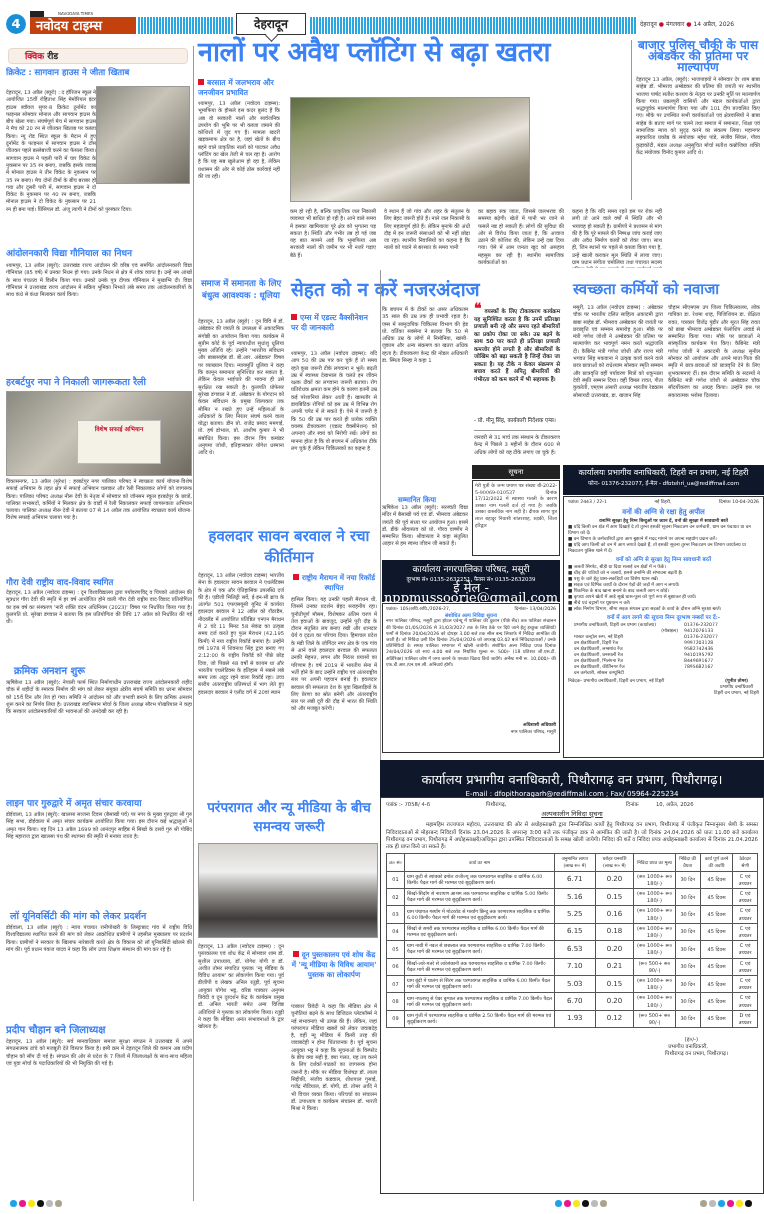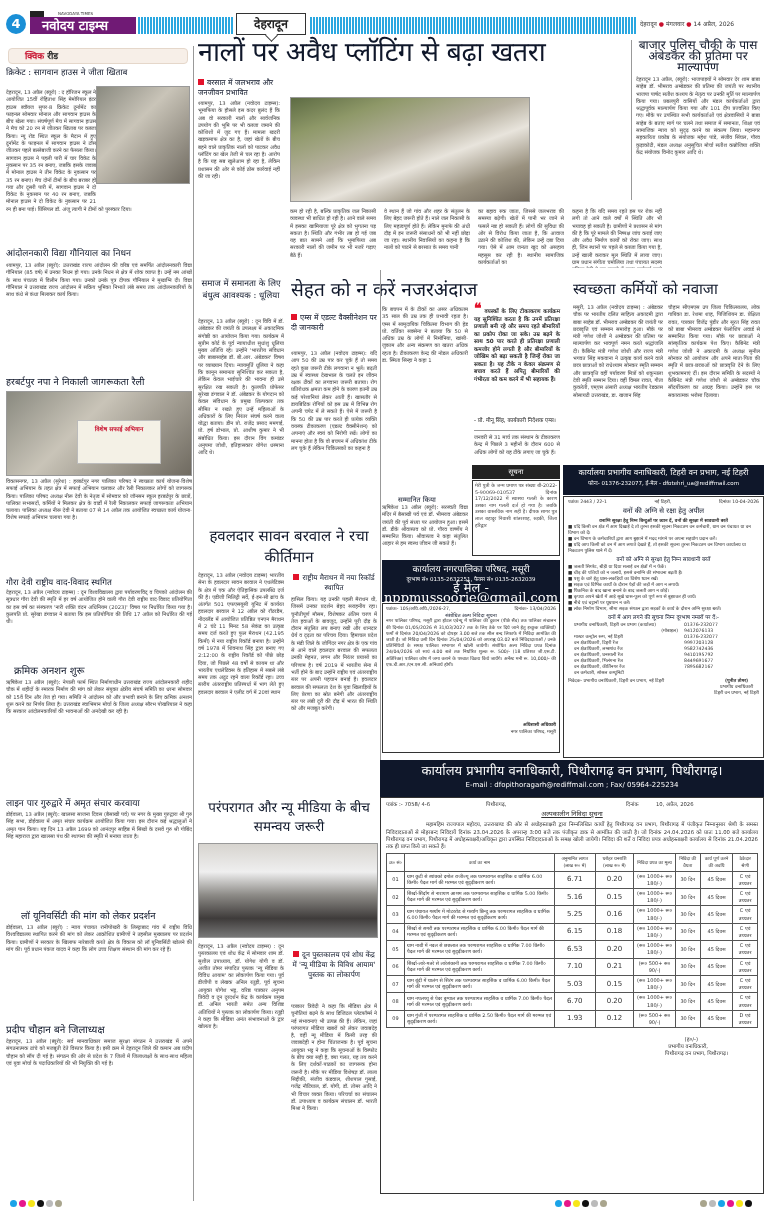--- a/index.html
+++ b/index.html
@@ -1,29 +1,29 @@
 <!DOCTYPE html>
 <html><head>
 <meta charset="utf-8">
 <style>
 *{box-sizing:border-box;margin:0;padding:0}
 body{width:764px;height:1214px;background:#fff;font-family:"DejaVu Sans",sans-serif;color:#222;position:relative;overflow:hidden}
 .abs{position:absolute}
 .masthead{left:0;top:0;width:764px;height:36px}
 .pgnum{left:6px;top:14px;width:20px;height:20px;border-radius:50%;background:#1a8fd6;color:#fff;font-size:13px;font-weight:bold;text-align:center;line-height:20px}
 .logo-small{left:58px;top:11px;font-size:4px;color:#333}
-.logo{left:30px;top:17px;width:106px;height:17px;background:#701a75;color:#fff;font-size:13px;font-weight:bold;padding-left:12px;line-height:17px;font-family:"DejaVu Serif",serif}
+.logo{left:30px;top:17px;width:106px;height:17px;background:#c2410c;color:#fff;font-size:13px;font-weight:bold;padding-left:6px;line-height:17px;font-family:"DejaVu Serif",serif}
 .logo:before{content:"";position:absolute;left:0;top:-6px;width:14px;height:6px;background:#222}
 .stripe{top:17px;height:17px;background:repeating-linear-gradient(90deg,#2aa7e0 0 2px,#fff 2px 3px)}
 .city{left:236px;top:13px;width:70px;height:22px;border:1px solid #333;background:#fff;font-size:12px;font-weight:bold;text-align:center;line-height:20px;font-family:"DejaVu Serif",serif}
 .city:after{content:"";position:absolute;left:30px;bottom:-6px;width:8px;height:8px;background:#fff;border-right:1px solid #333;border-bottom:1px solid #333;transform:rotate(45deg)}
 .dateline{left:640px;top:20px;font-size:6px;color:#333}
 .dateline b{color:#c8102e}
 .col{font-size:5.2px;line-height:7.3px;color:#444;text-align:justify;overflow:hidden}
-.hd{font-weight:normal;color:#0f172a;font-family:"DejaVu Serif",serif}
+.hd{font-weight:bold;color:#3b82f6;font-family:"DejaVu Serif",serif}
 .quick{left:8px;top:48px;width:180px;height:16px;background:#f7efe8;border:1px solid #e5d7ca;border-radius:4px;font-size:9px;font-weight:bold;padding-left:16px;line-height:15px}
 .quick span{color:#c8102e}
 .photo{background:linear-gradient(135deg,#8a8a80,#c9c4b8 40%,#6f6a60);border:1px solid #999}
 .redsq{display:inline-block;width:6px;height:6px;background:#e3122b;margin-right:3px}
 .divider{background:#999}
 .adbox{border:1px solid #333;background:#fff}
 .adhead{background:#0f172a;color:#fff;text-align:center;font-family:"DejaVu Serif",serif}
 table.t{border-collapse:collapse;width:100%;font-size:5px;color:#333}
 table.t td,table.t th{border:0.6px solid #555;padding:1px 2px;text-align:center;vertical-align:middle}
 table.t th{font-weight:normal;font-size:4.5px}
@@ -65,21 +65,21 @@
 
   <div class="hd" style="font-size:8.5px;margin:2px 0">गौरा देवी राष्ट्रीय वाद-विवाद स्थगित</div>
   <div class="col" style="height:72px">देहरादून, 13 अप्रैल (नवोदय टाइम्स) : दून विश्वविद्यालय द्वारा पर्यावरणविद् व चिपको आंदोलन की सूत्रधार गौरा देवी की स्मृति में हर वर्ष आयोजित होने वाली गौरा देवी राष्ट्रीय वाद-विवाद प्रतियोगिता का इस वर्ष का संस्करण 'नारी शक्ति वंदन अधिनियम (2023)' विषय पर निर्धारित किया गया है। कुलपति प्रो. सुरेखा डंगवाल ने बताया कि इस प्रतियोगिता की तिथि 17 अप्रैल को निर्धारित की गई थी।</div>
 
   <div class="hd" style="font-size:10px;margin:2px 8px">क्रमिक अनशन शुरू</div>
   <div class="col" style="height:115px">ऋषिकेश 13 अप्रैल (ब्यूरो): नेपाली फार्म स्थित निर्माणाधीन उत्तराखंड राज्य आंदोलनकारी शहीद चौक में शहीदों के स्मारक निर्माण की मांग को लेकर संयुक्त क्षेत्रीय संघर्ष समिति का धरना सोमवार को 15वें दिन और तेज हो गया। समिति ने आंदोलन को और प्रभावी बनाने के लिए क्रमिक अनशन शुरू करने का निर्णय लिया है। उत्तराखंड स्वाभिमान मोर्चा के जिला अध्यक्ष सौरभ पोखरियाल ने कहा कि सरकार आंदोलनकारियों की भावनाओं की अनदेखी कर रही है।</div>
 
   <div class="hd" style="font-size:9px;margin:2px 0">लाइन पार गुरुद्वारे में अमृत संचार करवाया</div>
   <div class="col" style="height:96px">डोईवाला, 13 अप्रैल (ब्यूरो): खालसा साजना दिवस (बैसाखी पर्व) पर नगर के मुख्य गुरुद्वारा श्री गुरु सिंह सभा, डोईवाला में अमृत संचार कार्यक्रम आयोजित किया गया। इस दौरान कई श्रद्धालुओं ने अमृत पान किया। यह दिन 13 अप्रैल 1699 को आनंदपुर साहिब में सिखों के दसवें गुरु श्री गोबिंद सिंह महाराज द्वारा खालसा पंथ की स्थापना की स्मृति में मनाया जाता है।</div>
 
-  <div class="hd" style="font-size:9.5px;margin:2px 15px">लॉ यूनिवर्सिटी की मांग को लेकर प्रदर्शन</div>
+  <div class="hd" style="font-size:9.5px;margin:2px 4px">लॉ यूनिवर्सिटी की मांग को लेकर प्रदर्शन</div>
   <div class="col" style="height:96px">डोईवाला, 13 अप्रैल (ब्यूरो) : न्याय पंचायत रानीपोखरी के लिस्ट्राबाद गांव में राष्ट्रीय विधि विश्वविद्यालय स्थापित करने की मांग को लेकर आक्रोशित ग्रामीणों ने तहसील मुख्यालय पर प्रदर्शन किया। ग्रामीणों ने सरकार के खिलाफ नारेबाजी करते क्षेत्र के विकास को लॉ यूनिवर्सिटी खोलने की मांग की। पूर्व प्रधान पंकज यादव ने कहा कि लोग उच्च शिक्षण संस्थान की मांग कर रहे हैं।</div>
 
   <div class="hd" style="font-size:10px;margin:2px 0">प्रदीप चौहान बने जिलाध्यक्ष</div>
   <div class="col" style="height:92px">देहरादून, 13 अप्रैल (ब्यूरो): सर्व मानवाधिकार समाज सुरक्षा संगठन ने उत्तराखंड में अपने संगठनात्मक ढांचे को मजबूती देते विस्तार किया है। इसी क्रम में देहरादून जिले की कमान अब प्रदीप चौहान को सौंप दी गई है। संगठन की ओर से प्रदेश के 7 जिलों में जिलाध्यक्षों के साथ-साथ महिला एवं युवा मोर्चा के पदाधिकारियों की भी नियुक्ति की गई है।</div>
 </div>
 <div class="abs divider" style="left:193px;top:46px;width:1px;height:1155px"></div>
 
 <div class="abs hd" style="left:198px;top:34px;width:428px;font-size:27px;line-height:36px;letter-spacing:-0.5px;white-space:nowrap">नालों पर अवैध प्लॉटिंग से बढ़ा खतरा</div>
 <div class="abs hd" style="left:198px;top:78px;width:82px;font-size:7.5px;line-height:10px"><span class="redsq"></span><span>बरसात में जलभराव और जनजीवन प्रभावित</span></div>
 <div class="abs col" style="left:198px;top:100px;width:82px;height:92px">श्यामपुर, 13 अप्रैल (नवोदय टाइम्स): भूमाफिया के हौसले इस कदर बुलंद हैं कि अब वो सरकारी नालों और सार्वजनिक उपयोग की भूमि पर भी कब्जा जमाने की कोशिशों में जुट गए हैं। मामला खदरी खड़कमाफ क्षेत्र का है, जहां खेतों के बीच बहने वाले प्राकृतिक नालों को पाटकर अवैध प्लॉटिंग का खेल तेजी से चल रहा है। आरोप है कि यह सब खुलेआम हो रहा है, लेकिन प्रशासन की ओर से कोई ठोस कार्रवाई नहीं की जा रही।</div>
@@ -208,21 +208,21 @@
   <div style="display:flex;justify-content:space-between">
     <span>पत्रांकः- 105/अधि.अधि./2026-27,</span>
     <span>दिनांकः- 13/04/2026</span>
   </div>
   <div class="hd" style="text-align:center;font-size:5px">संशोधित अल्प निविदा सूचना</div>
   <div style="text-align:justify;height:104px;overflow:hidden">नगर पालिका परिषद, मसूरी द्वारा होटल एवेन्यू में पालिका की दुकान (पीछे सैंड) तक पालिका संचालन की दिनांक 01/05/2026 से 31/03/2027 तक के लिए ठेके पर दिये जाने हेतु इच्छुक व्यक्तियों/फर्मों से दिनांक 20/04/2026 को दोपहर 3.00 बजे तक सील बन्द लिफाफे में निविदा आमंत्रित की जाती है। जो निविदा उसी दिन दिनांक 25/04/2026 को अपराह्न 03.02 बजे निविदादाताओं / उनके प्रतिनिधियों के समक्ष पालिका सभागार में खोली जायेगी। संशोधित अल्प निविदा प्रपत्र दिनांक 24/04/2026 को सायं 4.00 बजे तक निर्धारित शुल्क रू. 500/- (18 प्रतिशत जी.एस.टी. अतिरिक्त) पालिका कोष में जमा कराने के पश्चात विक्रय किये जायेंगे। अर्नेस्ट मनी रू. 10,000/- की एफ.डी.आर./एन.एस.सी. अनिवार्य होगी।</div>
   <div style="text-align:right;font-weight:bold">अधिशासी अधिकारी</div>
   <div style="text-align:right">नगर पालिका परिषद, मसूरी</div>
 </div>
 
-<div class="abs adhead" style="left:380px;top:760px;width:384px;height:44px;padding-top:2px">
+<div class="abs adhead" style="left:380px;top:760px;width:384px;height:44px;padding-top:11px">
   <div style="font-size:13px;line-height:18px;white-space:nowrap">कार्यालय प्रभागीय वनाधिकारी, पिथौरागढ़ वन प्रभाग, पिथौरागढ़।</div>
   <div style="font-size:7px;line-height:11px;font-family:'DejaVu Sans',sans-serif">E-mail : dfopithoragarh@rediffmail.com ; Fax/ 05964-225234</div>
 </div>
 <div class="abs adbox" style="left:380px;top:797px;width:384px;height:397px;padding:3px 5px;font-size:5.3px;line-height:7.2px;color:#333">
   <div style="display:flex">
     <span style="width:100px">पत्रांक :- 7058/ 4-6</span>
     <span style="width:140px">पिथौरागढ़,</span>
     <span style="width:30px">दिनांक</span>
     <span>10, अप्रैल, 2026</span>
   </div>

